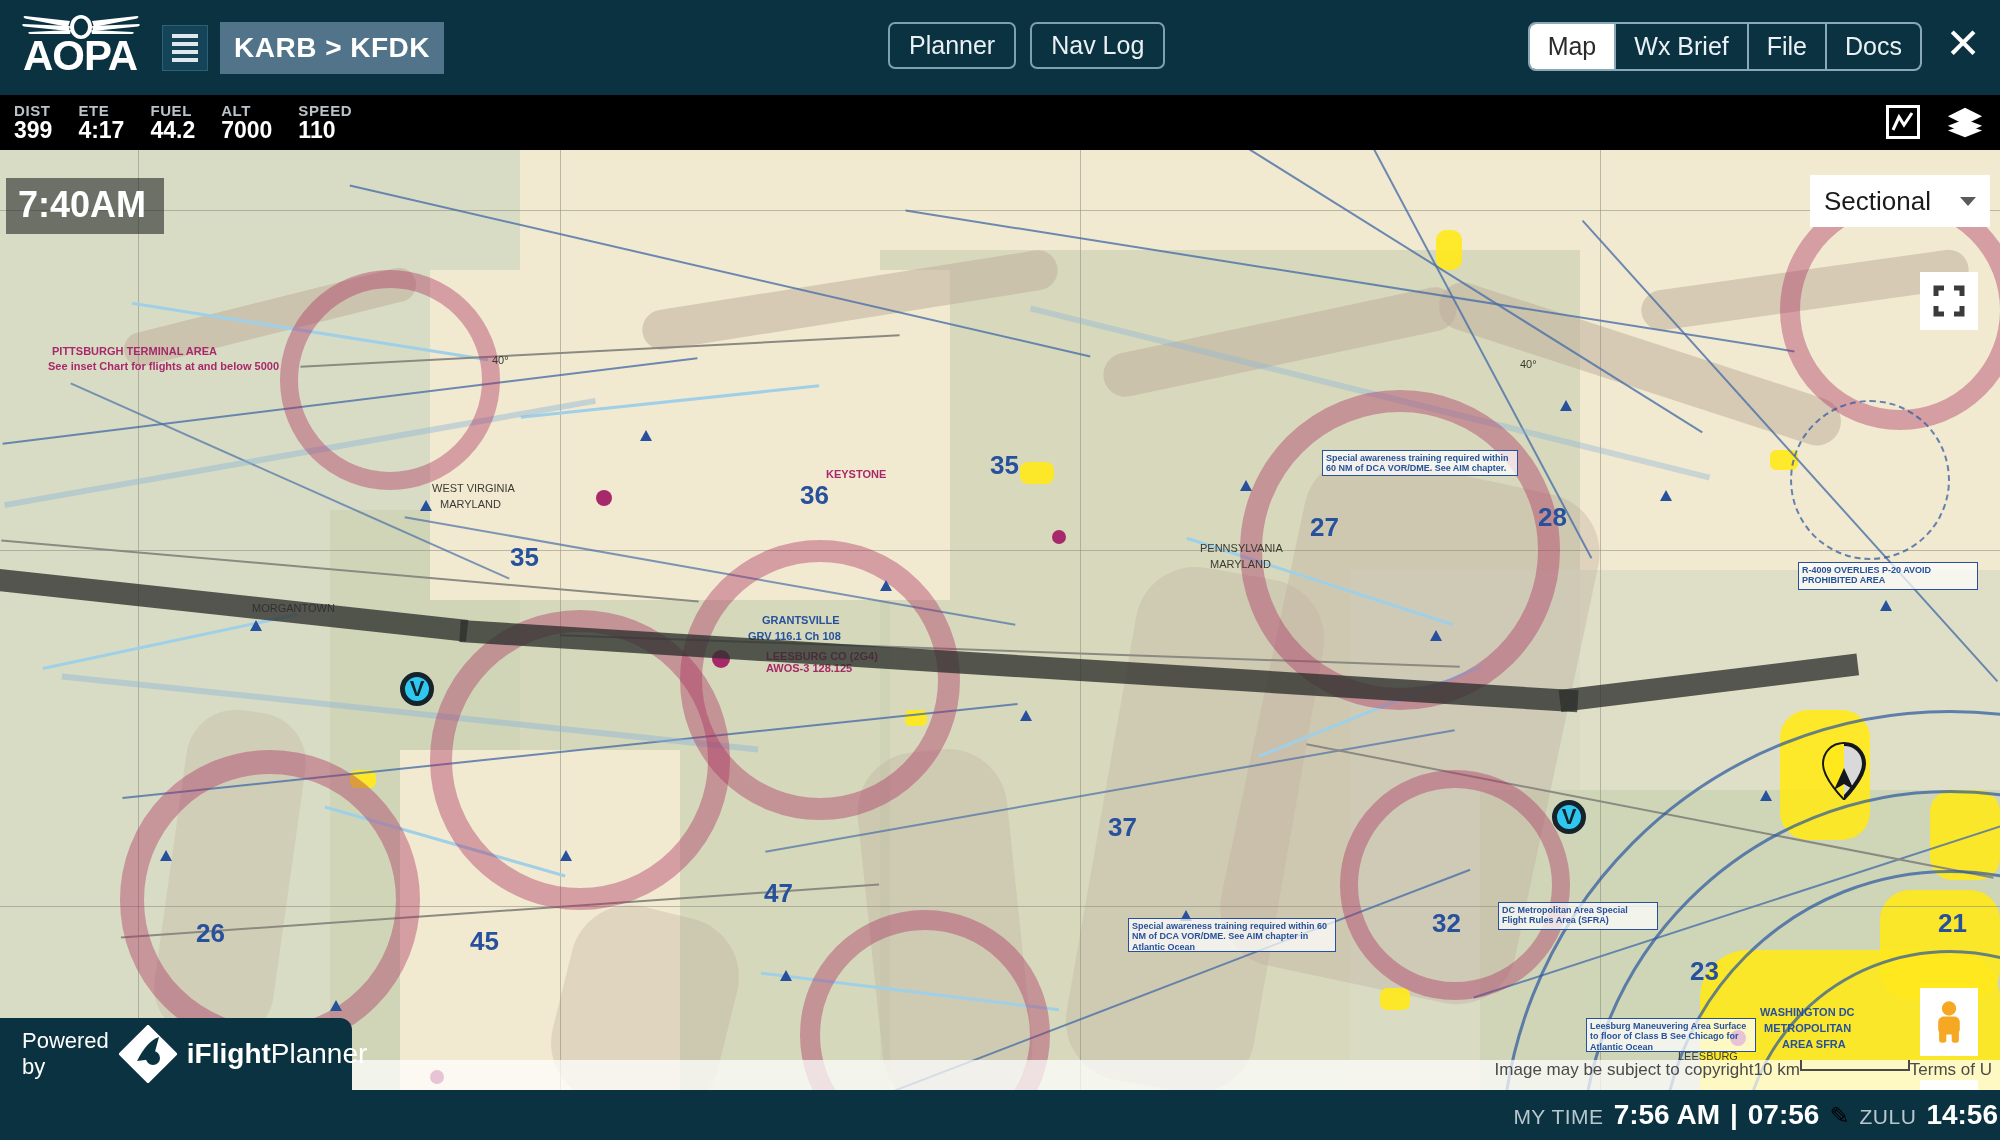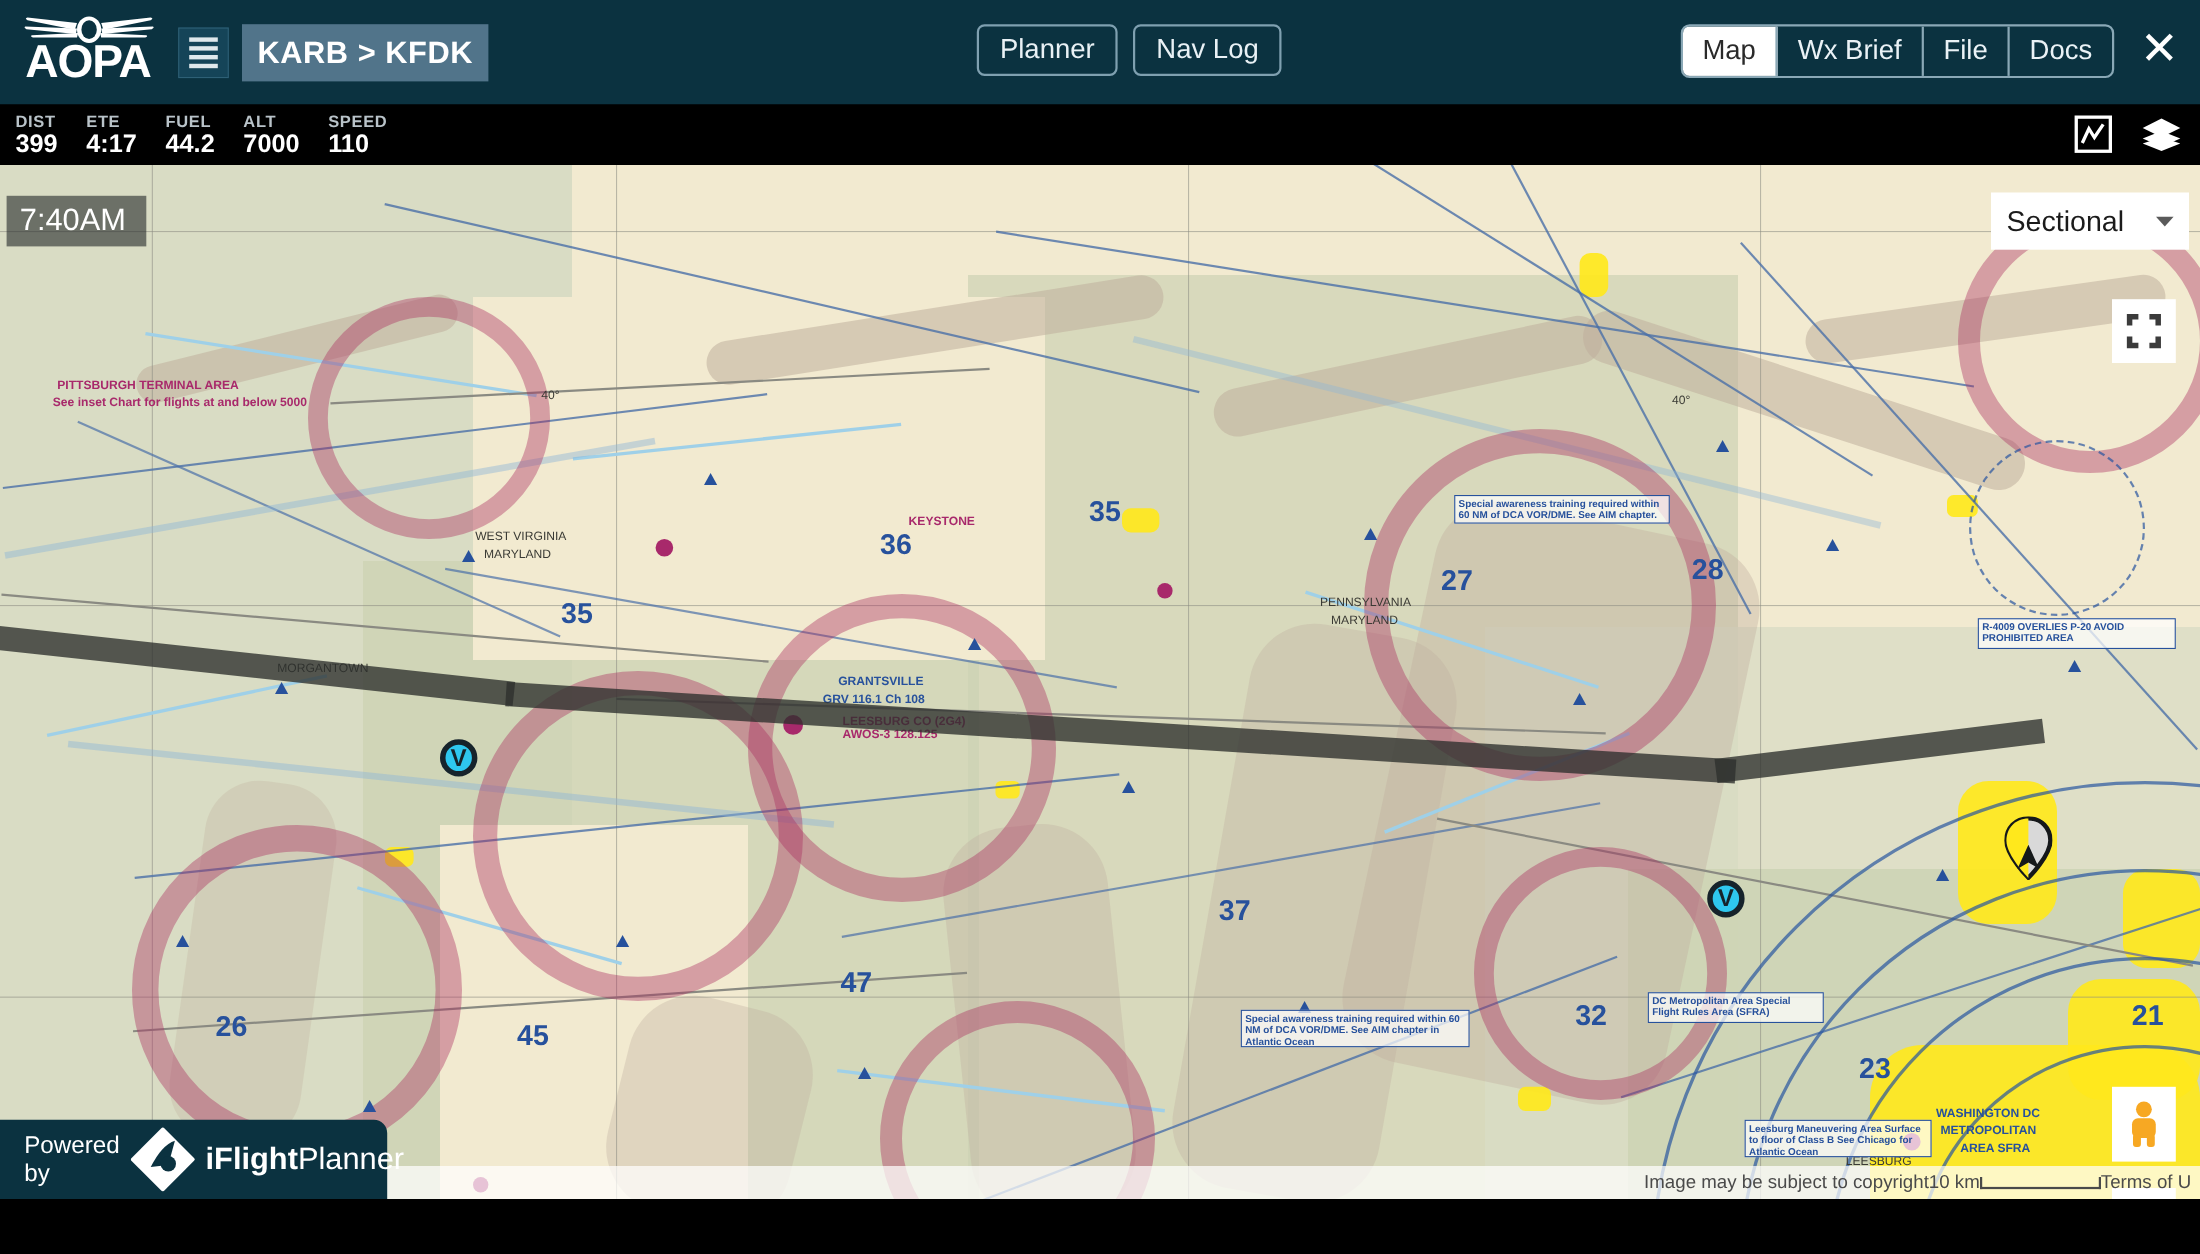--- a/index.html
+++ b/index.html
@@ -98,40 +98,40 @@
     font-weight:bold; cursor:pointer; }
   .pin { position:absolute; width:44px; height:58px; cursor:pointer; }
 
   .arc-red { position:absolute; border-radius:50%; border:7px solid #ff1111;
     border-color:#ff1111 transparent transparent transparent; }
   .arc-org { position:absolute; border-radius:50%; border:7px solid #ff9b14;
     border-color:#ff9b14 transparent transparent transparent; }
 
   
   .time-chip { position:absolute; left:6px; top:28px; background:rgba(40,45,45,.62);
-    color:#fff; font-size:28px; font-weight:normal; padding:6px 18px 8px 12px; }
+    color:#fff; font-size:36px; font-weight:bold; padding:6px 18px 8px 12px; }
   .chart-sel { position:absolute; right:10px; top:25px; width:180px; height:52px;
     background:#fff; display:flex; align-items:center; justify-content:space-between;
     padding:0 14px; cursor:pointer; }
   .chart-sel .t { font-size:26px; color:#1b1b1b;text-align:right; }
   .chart-sel .cv { width:0;height:0;border-left:8px solid transparent;
     border-right:8px solid transparent; border-top:9px solid #5a5a5a; }
   .fs-btn { position:absolute; right:22px; top:122px; width:58px; height:58px;
     background:#fff; cursor:pointer; }
   .pegman { position:absolute; right:22px; top:838px; width:58px; height:68px;
     background:#fff; display:flex; align-items:center; justify-content:center;
     cursor:pointer; }
   .zoomctl { position:absolute; right:22px; top:930px; width:58px;
     background:#fff; cursor:pointer; }
   .zoomctl div { height:60px; display:flex; align-items:center;
     justify-content:center; font-size:44px; color:#565656; font-weight:300; }
   .zoomctl div:first-child { border-bottom:1px solid #d5d5d5; }
 
   .credit { position:absolute; left:0; bottom:0; width:2000px; height:30px;
-    background:rgba(255,255,255,.72); display:flex; align-items:center;
+    background:rgba(255,255,255,.72); display:flex; align-items:flex-start;
     justify-content:flex-end; padding-right:8px; 
     font-size:17px; color:#4a4a4a; }
   .scalebar { display:inline-block; width:110px; height:11px;
     border:2px solid #4a4a4a; border-top:none; }
 
   .ifp { position:absolute; left:0; bottom:0; width:352px; height:72px;
     background:#0b3240; border-top-right-radius:12px; display:flex;
     align-items:center; padding-left:22px; gap:10px; }
   .ifp .pb { color:#fff; font-size:22px; }
   .ifp-logo { width:58px; height:58px; position:relative; }
@@ -461,14 +461,25 @@
           <path d="M18 36 Q28 16 40 12 L34 34 Z" fill="#0b3240"></path>
           <circle cx="34" cy="33" r="7" fill="#0b3240"></circle>
         </svg>
       </span>
       <span class="ifp-name">
         <b>iFlight</b><span>Planner</span>
       </span>
     </div>
   </div>
 
+  <div class="footer">
+    <div class="grp">
+      <span class="f-lbl">MY TIME</span>
+      <span class="f-val">7:56 AM</span>
+      <span class="f-sep">|</span>
+      <span class="f-val">07:56</span>
+      <span class="pencil">✎</span>
+      <span class="f-lbl">ZULU</span>
+      <span class="f-val">14:56</span>
+    </div>
+  </div>
 
 </div>
 
 </body></html>

